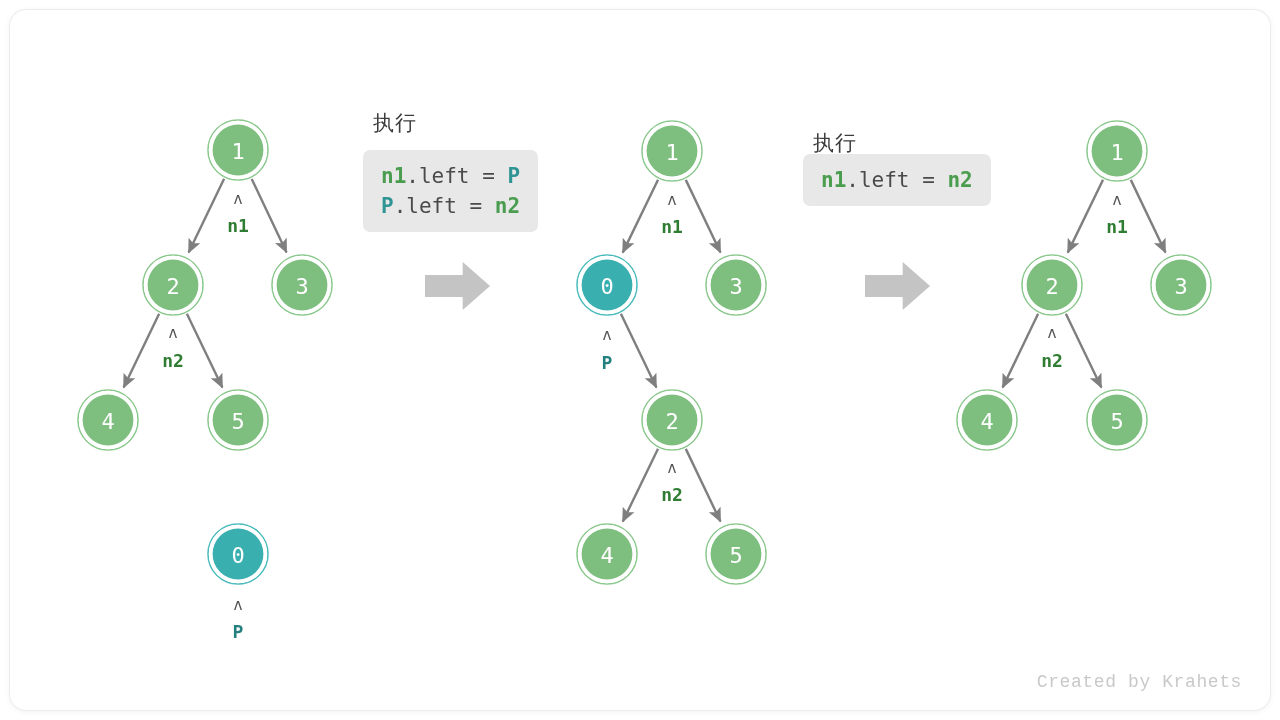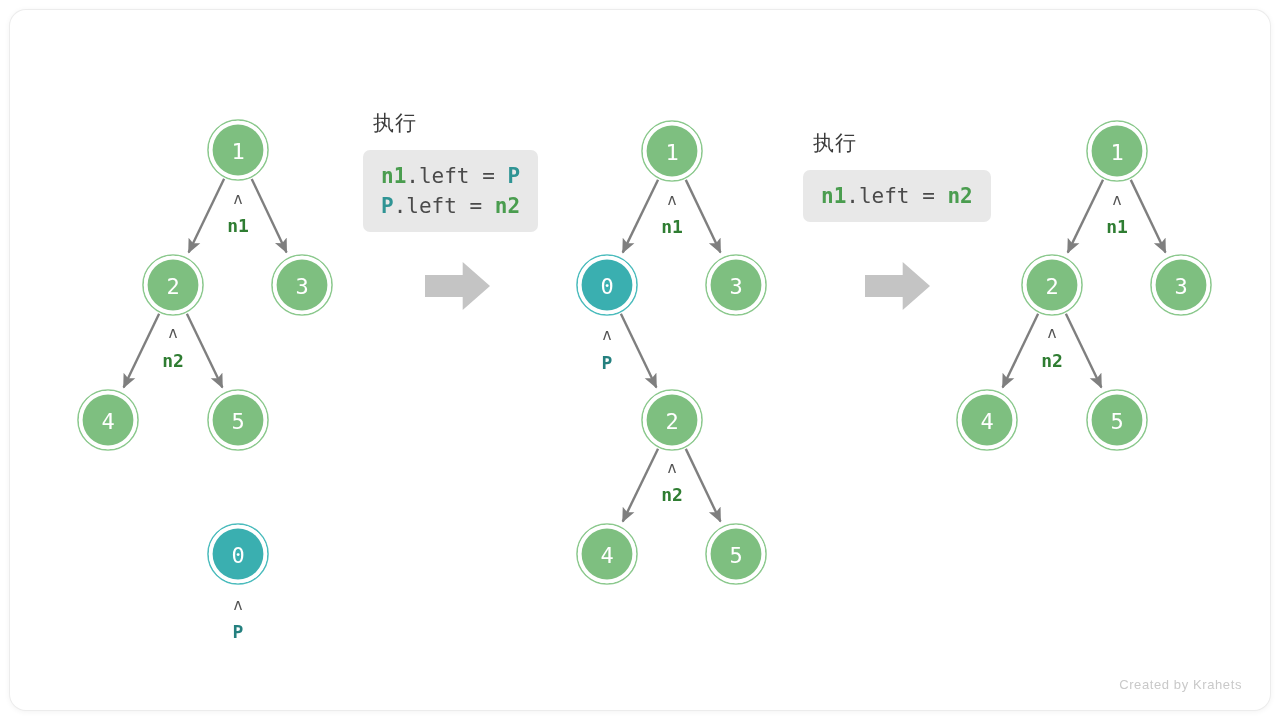--- a/index.html
+++ b/index.html
@@ -58,22 +58,22 @@
   }
   .code-box .plain { color: #4a4a4a; font-weight: normal; }
   .code-box .var-green { color: #4a9d4f; font-weight: bold; }
   .code-box .var-teal  { color: #2f9494; font-weight: bold; }
 
   
   #credit {
     position: absolute;
     right: 28px;
     bottom: 18px;
-    font-family: Liberation Sans, sans-serif;
-    font-size: 13px;
+    font-family: Liberation Mono, monospace;
+    font-size: 18px;
     color: #c9c9c9;
     letter-spacing: 0.6px;
     white-space: nowrap;
   }
   
   .node-val {
     font-family: "DejaVu Sans Mono", "Liberation Mono", monospace;
     font-size: 22px;
     fill: #ffffff;
     text-anchor: middle;
@@ -249,19 +249,19 @@
         </g>
     </svg>
 
     <div class="exec-label" id="exec-label-2" style="left: 363px; top: 99px;">执行</div>
     <div class="code-box" id="code-box-2" style="left: 353px; top: 140px;">
         <div><span class="var-green">n1</span><span class="plain">.left = </span><span class="var-teal">P</span></div>
         <div><span class="var-teal">P</span><span class="plain">.left = </span><span class="var-green">n2</span></div>
       </div>
 
     <div class="exec-label" id="exec-label-3" style="left: 803px; top: 119px;">执行</div>
-    <div class="code-box" id="code-box-3" style="left: 793px; top: 160px;">
+    <div class="code-box" id="code-box-3" style="left: 793px; top: 144px;">
         <div><span class="var-green">n1</span><span class="plain">.left = </span><span class="var-green">n2</span></div>
       </div>
 
     <div id="credit">Created by Krahets</div>
   </div>
 </div>
 
 </body></html>

